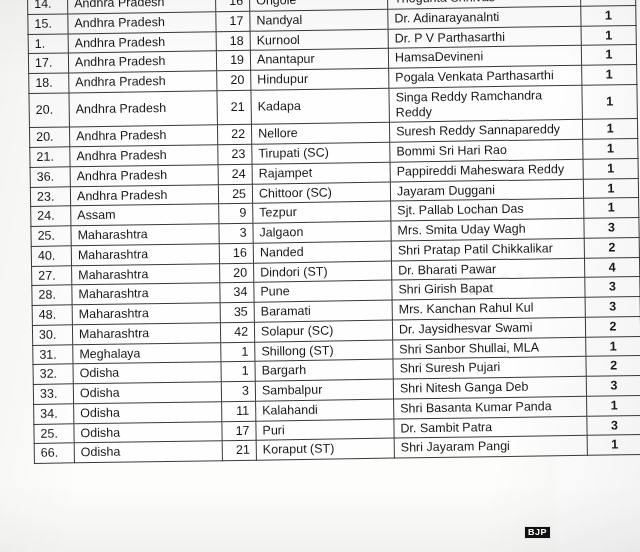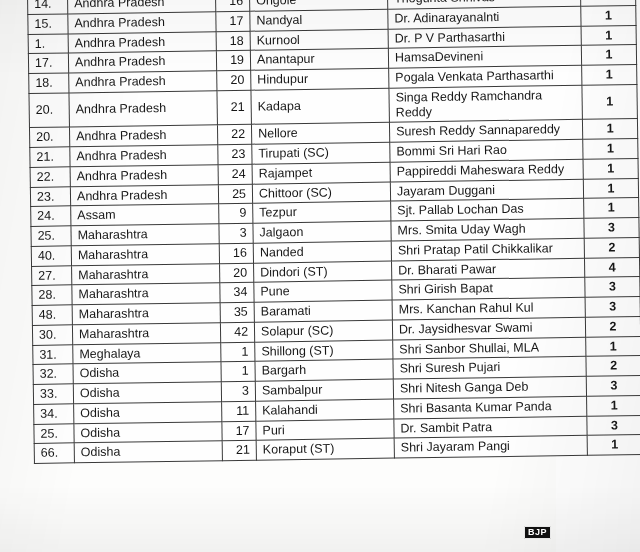--- a/index.html
+++ b/index.html
@@ -164,21 +164,21 @@
           </tr>
           <tr>
             <td class="sl">21.</td>
             <td class="state">Andhra Pradesh</td>
             <td class="num">23</td>
             <td class="constit">Tirupati (SC)</td>
             <td class="name">Bommi Sri Hari Rao</td>
             <td class="count">1</td>
           </tr>
           <tr>
-            <td class="sl">22.</td>
+            <td class="sl">36.</td>
             <td class="state">Andhra Pradesh</td>
             <td class="num">24</td>
             <td class="constit">Rajampet</td>
             <td class="name">Pappireddi Maheswara Reddy</td>
             <td class="count">1</td>
           </tr>
           <tr>
             <td class="sl">23.</td>
             <td class="state">Andhra Pradesh</td>
             <td class="num">25</td>

